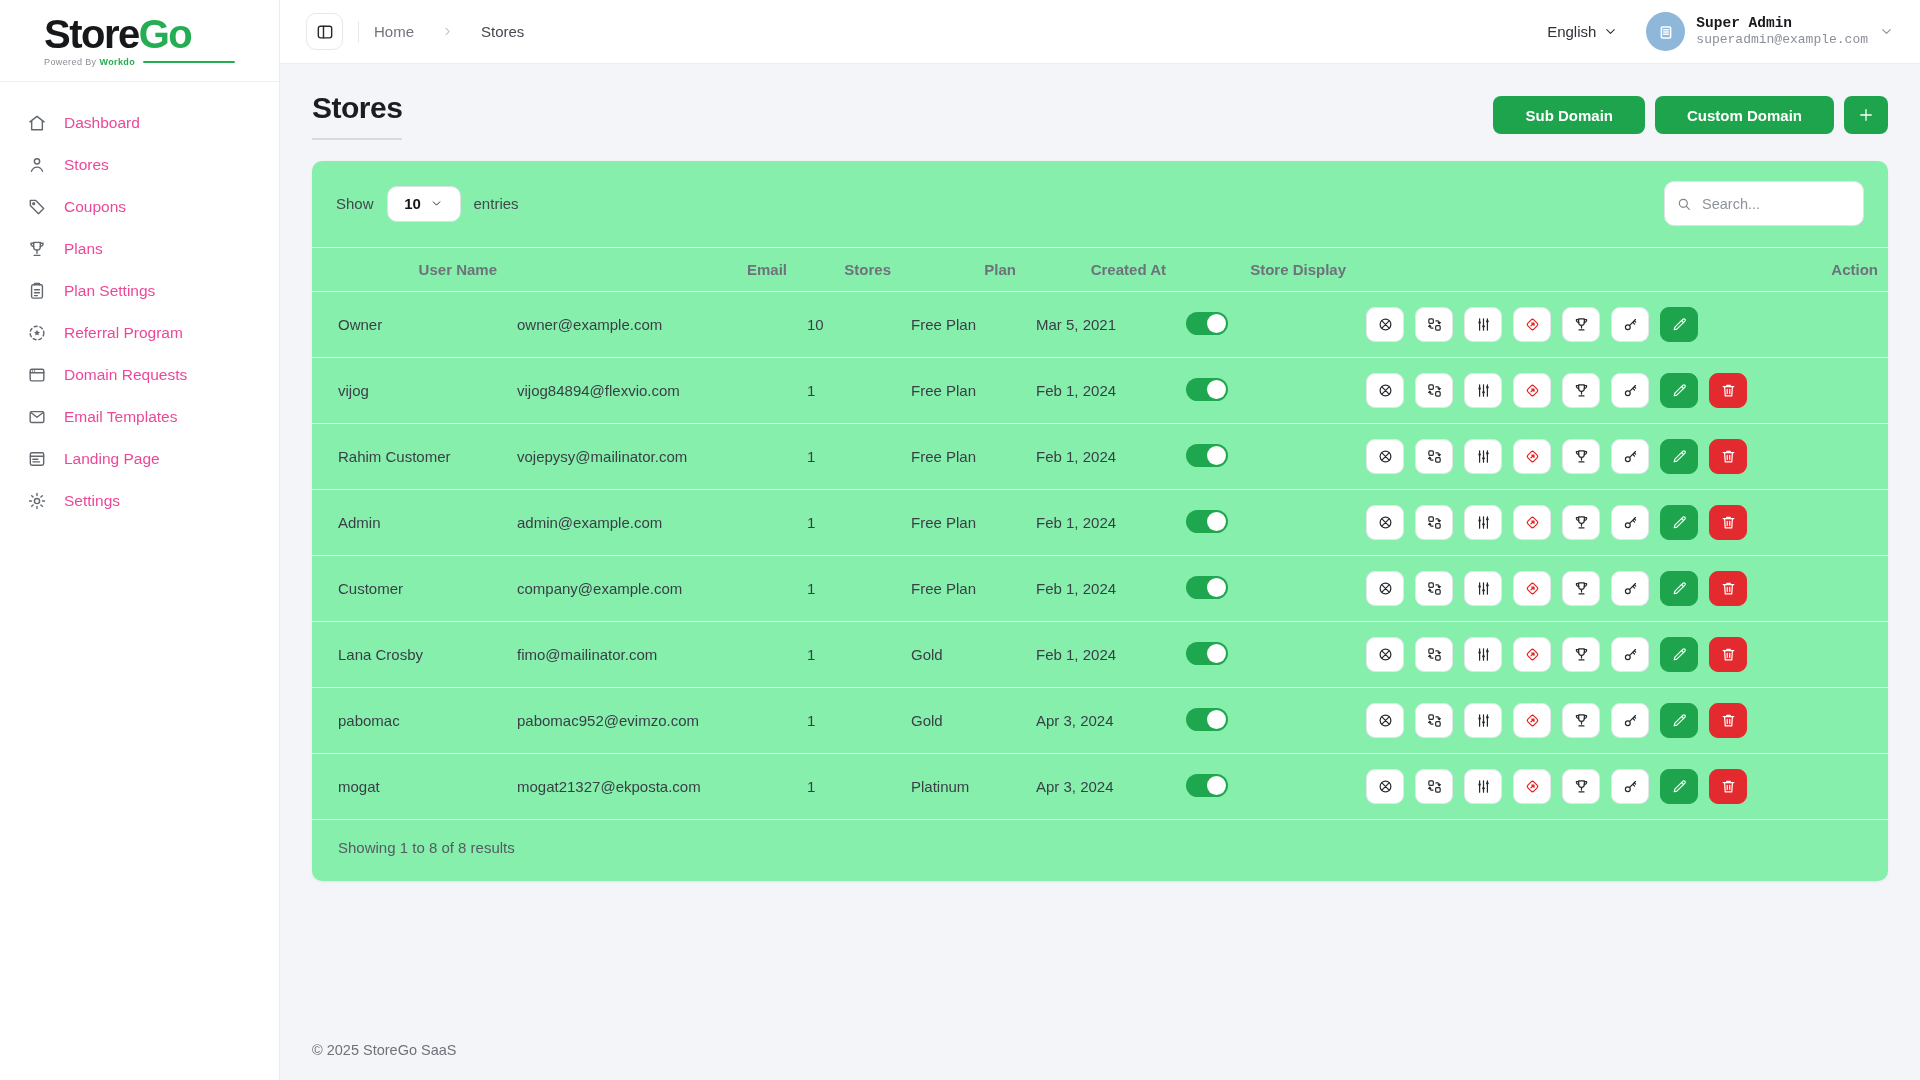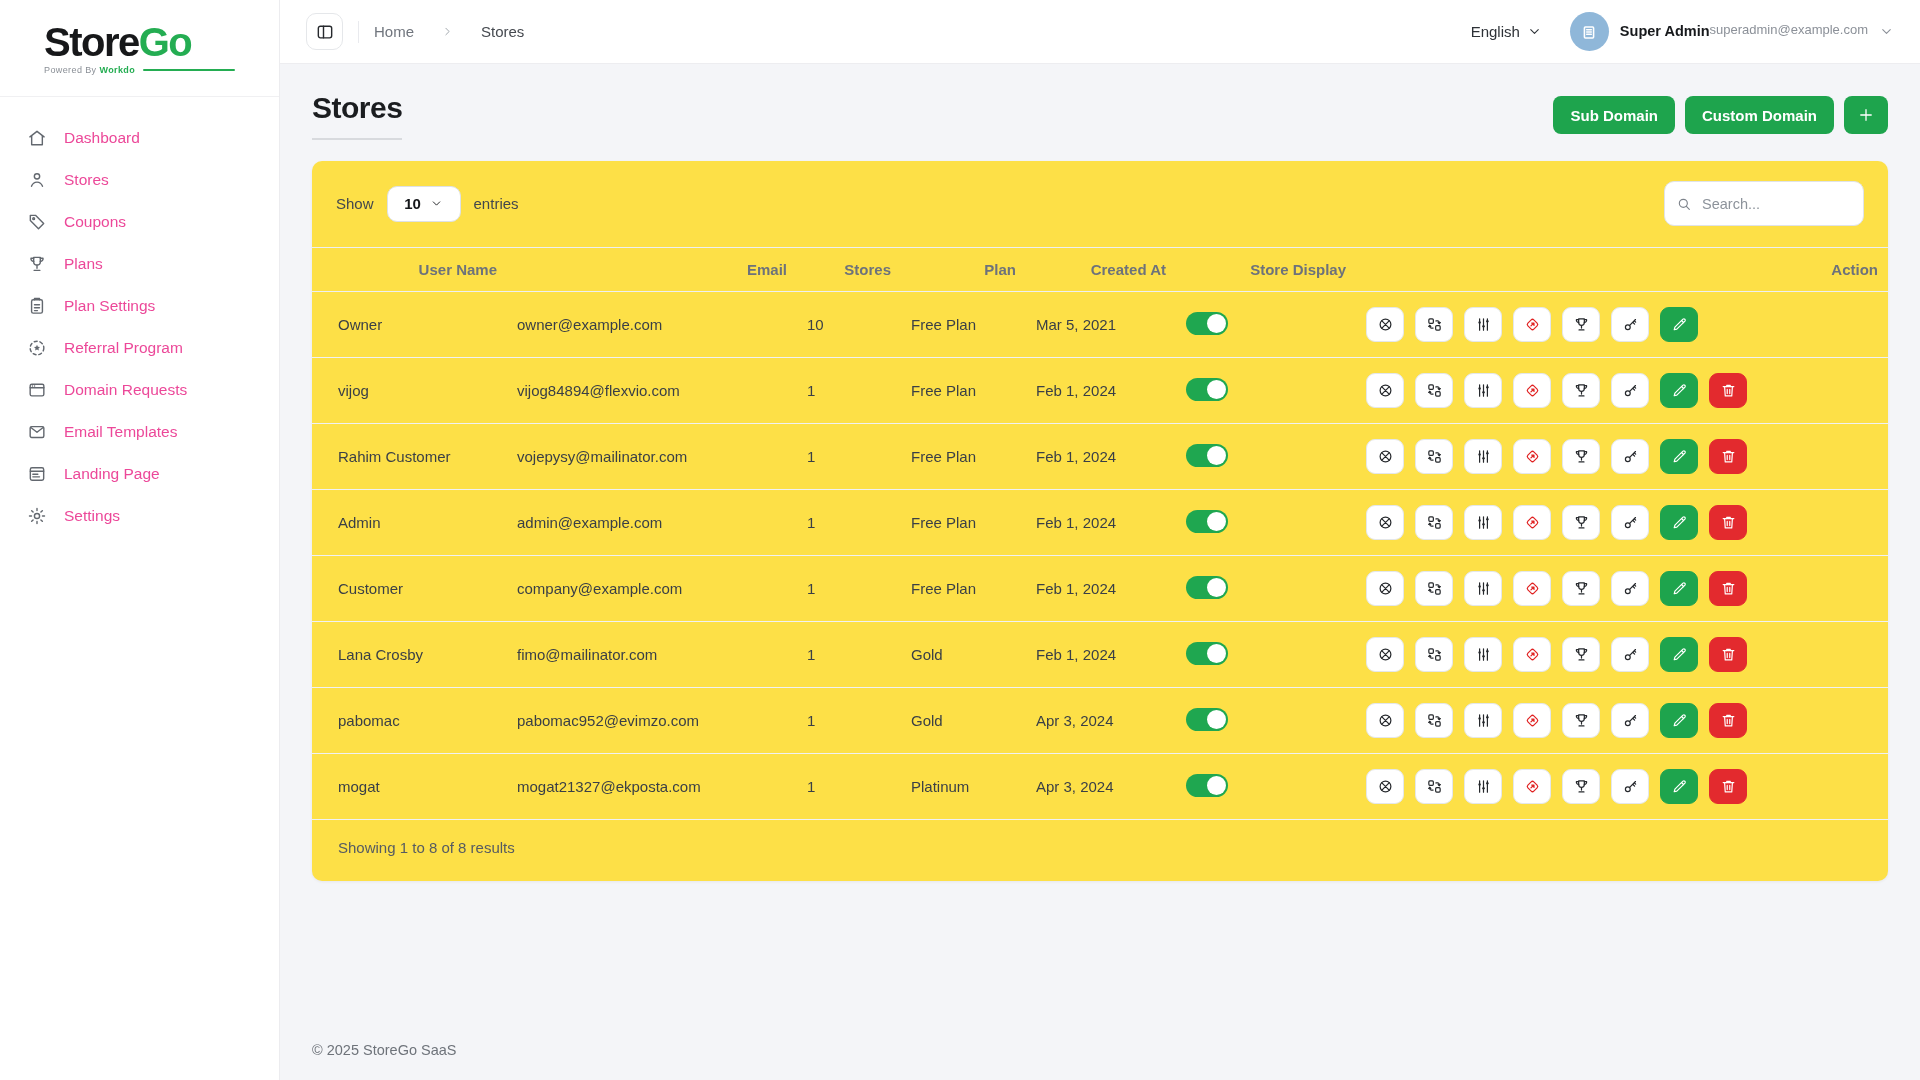--- a/index.html
+++ b/index.html
@@ -2,21 +2,21 @@
 <html><head>
 <meta charset="utf-8">
 <style>
   * { margin:0; padding:0; box-sizing:border-box; }
   html,body { width:1920px; height:1080px; overflow:hidden; }
   body { display:flex; background:#f4f5f8; font-family:"Liberation Sans", sans-serif; color:#3a3f46; }
   svg { display:block; }
 
   
   .sidebar { width:280px; min-width:280px; background:#ffffff; border-right:1px solid #ececef; display:flex; flex-direction:column; }
-  .logo-wrap { height:97px; display:flex; flex-direction:column; justify-content:center; padding:0 44px; border-bottom:1px solid #f0f0f2; }
+  .logo-wrap { height:82px; display:flex; flex-direction:column; justify-content:center; padding:0 44px; border-bottom:1px solid #f0f0f2; }
   .logo-text { font-size:40px; font-weight:800; letter-spacing:-1.5px; color:#17181a; line-height:1; }
   .logo-go { color:#24ad52; }
   .powered { display:flex; align-items:center; gap:8px; margin-top:3px; }
   .powered-label { font-size:9px; color:#8a8f96; letter-spacing:.4px; white-space:nowrap; }
   .powered-brand { color:#24ad52; font-weight:700; }
   .powered-line { flex:1; height:2px; background:#24ad52; border-radius:2px; }
   .nav { padding:20px 0; }
   .nav-item { display:flex; align-items:center; gap:17px; padding:11px 27px; font-size:15.5px; color:#ec4899; cursor:pointer; }
   .nav-icon { width:20px; height:20px; color:#63686f; }
   .nav-icon svg { width:20px; height:20px; }
@@ -32,35 +32,35 @@
   .bc-home { color:#70757d; cursor:pointer; }
   .bc-sep { color:#9aa0a7; width:13px; height:13px; }
   .bc-sep svg { width:13px; height:13px; }
   .bc-current { color:#45494f; }
   .topbar-right { margin-left:auto; display:flex; align-items:center; gap:28px; }
   .lang { display:flex; align-items:center; gap:7px; font-size:15px; color:#2e3237; cursor:pointer; }
   .lang svg, .user-caret svg { width:15px; height:15px; }
   .user { display:flex; align-items:center; gap:11px; cursor:pointer; }
   .avatar { width:39px; height:39px; border-radius:50%; background:#8fb7d9; display:flex; align-items:center; justify-content:center; color:#ffffff; }
   .avatar svg { width:22px; height:22px; }
-  .user-meta { display:flex; flex-direction:row; line-height:1.25; }
+  .user-meta { display:flex; flex-direction:column; line-height:1.25;font-family:Liberation Mono, monospace; }
   .user-name { font-size:14.5px; font-weight:700; color:#17191c; }
   .user-email { font-size:13px; color:#8b9098; }
   .user-caret { color:#8b9098; }
 
   
   .page-body { padding:27px 32px 0; flex:1; display:flex; flex-direction:column; }
   .title-row { display:flex; justify-content:space-between; align-items:flex-start; }
   .page-title { display:inline-block; font-size:30px; font-weight:800; color:#1b1d20; letter-spacing:-.5px; padding-bottom:13px; border-bottom:2px solid #d8dade; }
   .title-actions { display:flex; gap:10px; margin-top:5px; }
-  .btn-green { height:38px; padding:0 17px; border:none; border-radius:8px; background:#1ea44d; color:#fff; font-family:inherit; font-size:15px; font-weight:700; display:flex; align-items:center; cursor:pointer; }
+  .btn-green { height:38px; padding:0 32px; border:none; border-radius:8px; background:#1ea44d; color:#fff; font-family:inherit; font-size:15px; font-weight:700; display:flex; align-items:center; cursor:pointer; }
   .btn-plus { width:44px; padding:0; justify-content:center; }
   .btn-plus svg { width:18px; height:18px; }
 
-  .card { background:#fde047; border-radius:10px; margin-top:21px; box-shadow:0 1px 3px rgba(16,24,40,.06); }
+  .card { background:#86efac; border-radius:10px; margin-top:21px; box-shadow:0 1px 3px rgba(16,24,40,.06); }
   .controls { display:flex; align-items:center; justify-content:space-between; padding:20px 24px 21px; }
   .show-group { display:flex; align-items:center; gap:13px; font-size:15px; color:#42474d; }
   .select-box { width:74px; height:36px; border:1px solid #dde1e6; border-radius:10px; display:flex; align-items:center; justify-content:center; gap:9px; font-size:15px; font-weight:700; color:#15171a; cursor:pointer; background:#fff; }
   .select-box svg { width:13px; height:13px; color:#17191c; }
   .search-box { position:relative; }
   .search-box input { width:200px; height:45px; border:1px solid #e0e3e8; border-radius:10px; background:#fff; padding:0 12px 0 37px; font-family:inherit; font-size:14.5px; color:#42474d; outline:none; }
   .search-box input::placeholder { color:#8d939b; }
   .search-ico { position:absolute; left:12px; top:50%; transform:translateY(-50%); color:#7d838b; width:16px; height:16px; }
   .search-ico svg { width:16px; height:16px; }
 

